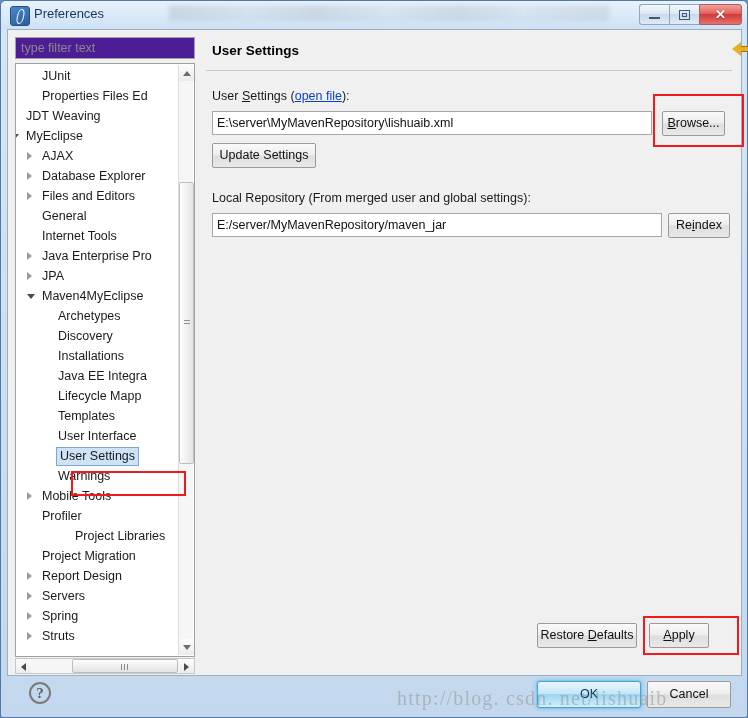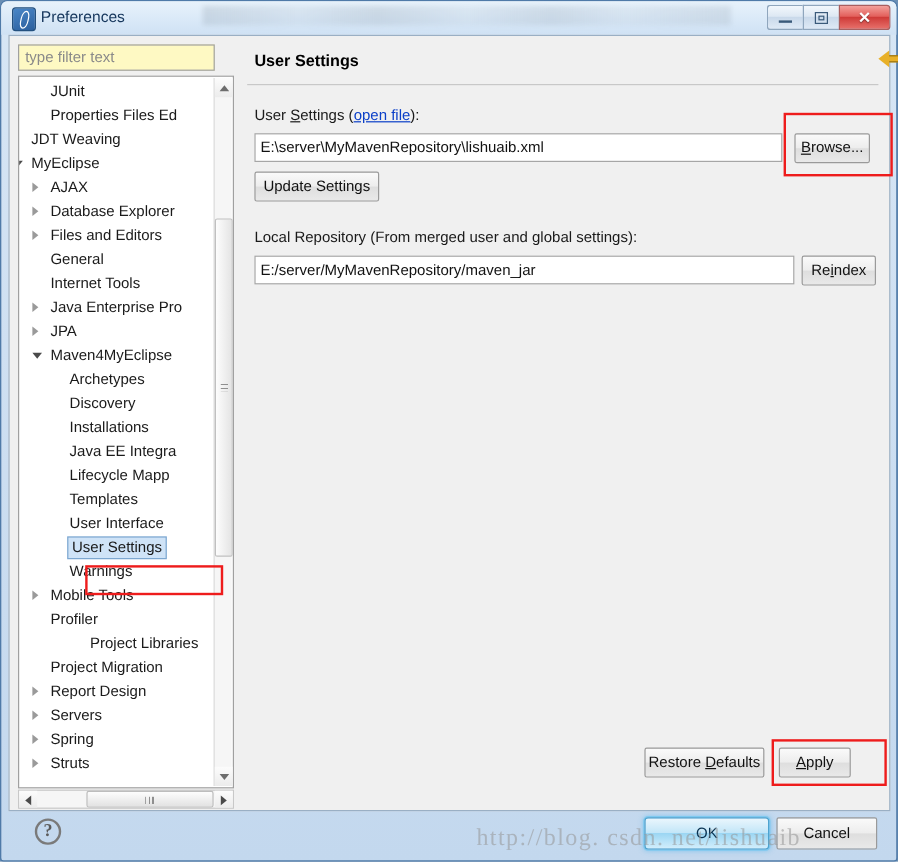--- a/index.html
+++ b/index.html
@@ -68,22 +68,22 @@
   .body{
     position:absolute;left:6px;top:28px;width:735px;height:684px;
     box-sizing:border-box;
   }
   .content-area{
     position:absolute;left:0;top:0;width:735px;height:647px;
     background:#f0f0f0;border:1px solid #9aafc4;box-sizing:border-box;
   }
   
   .filter-box{
-    position:absolute;left:7px;top:7px;width:164px;height:22px;
-    box-sizing:border-box;background:#fef9c3;border:1px solid #a0a0a0;
+    position:absolute;left:7px;top:7px;width:180px;height:22px;
+    box-sizing:border-box;background:#4c1d95;border:1px solid #a0a0a0;
   }
   .filter-box span{
     position:absolute;left:5px;top:3px;font-size:12.5px;color:#8a8a8a;
   }
   .tree-pane{
     position:absolute;left:7px;top:33px;width:180px;height:594px;
     box-sizing:border-box;background:#fff;border:1px solid #a0a0a0;
     overflow:hidden;
   }
   .tree-inner{position:absolute;left:0;top:0;width:163px;height:577px;overflow:hidden;}

